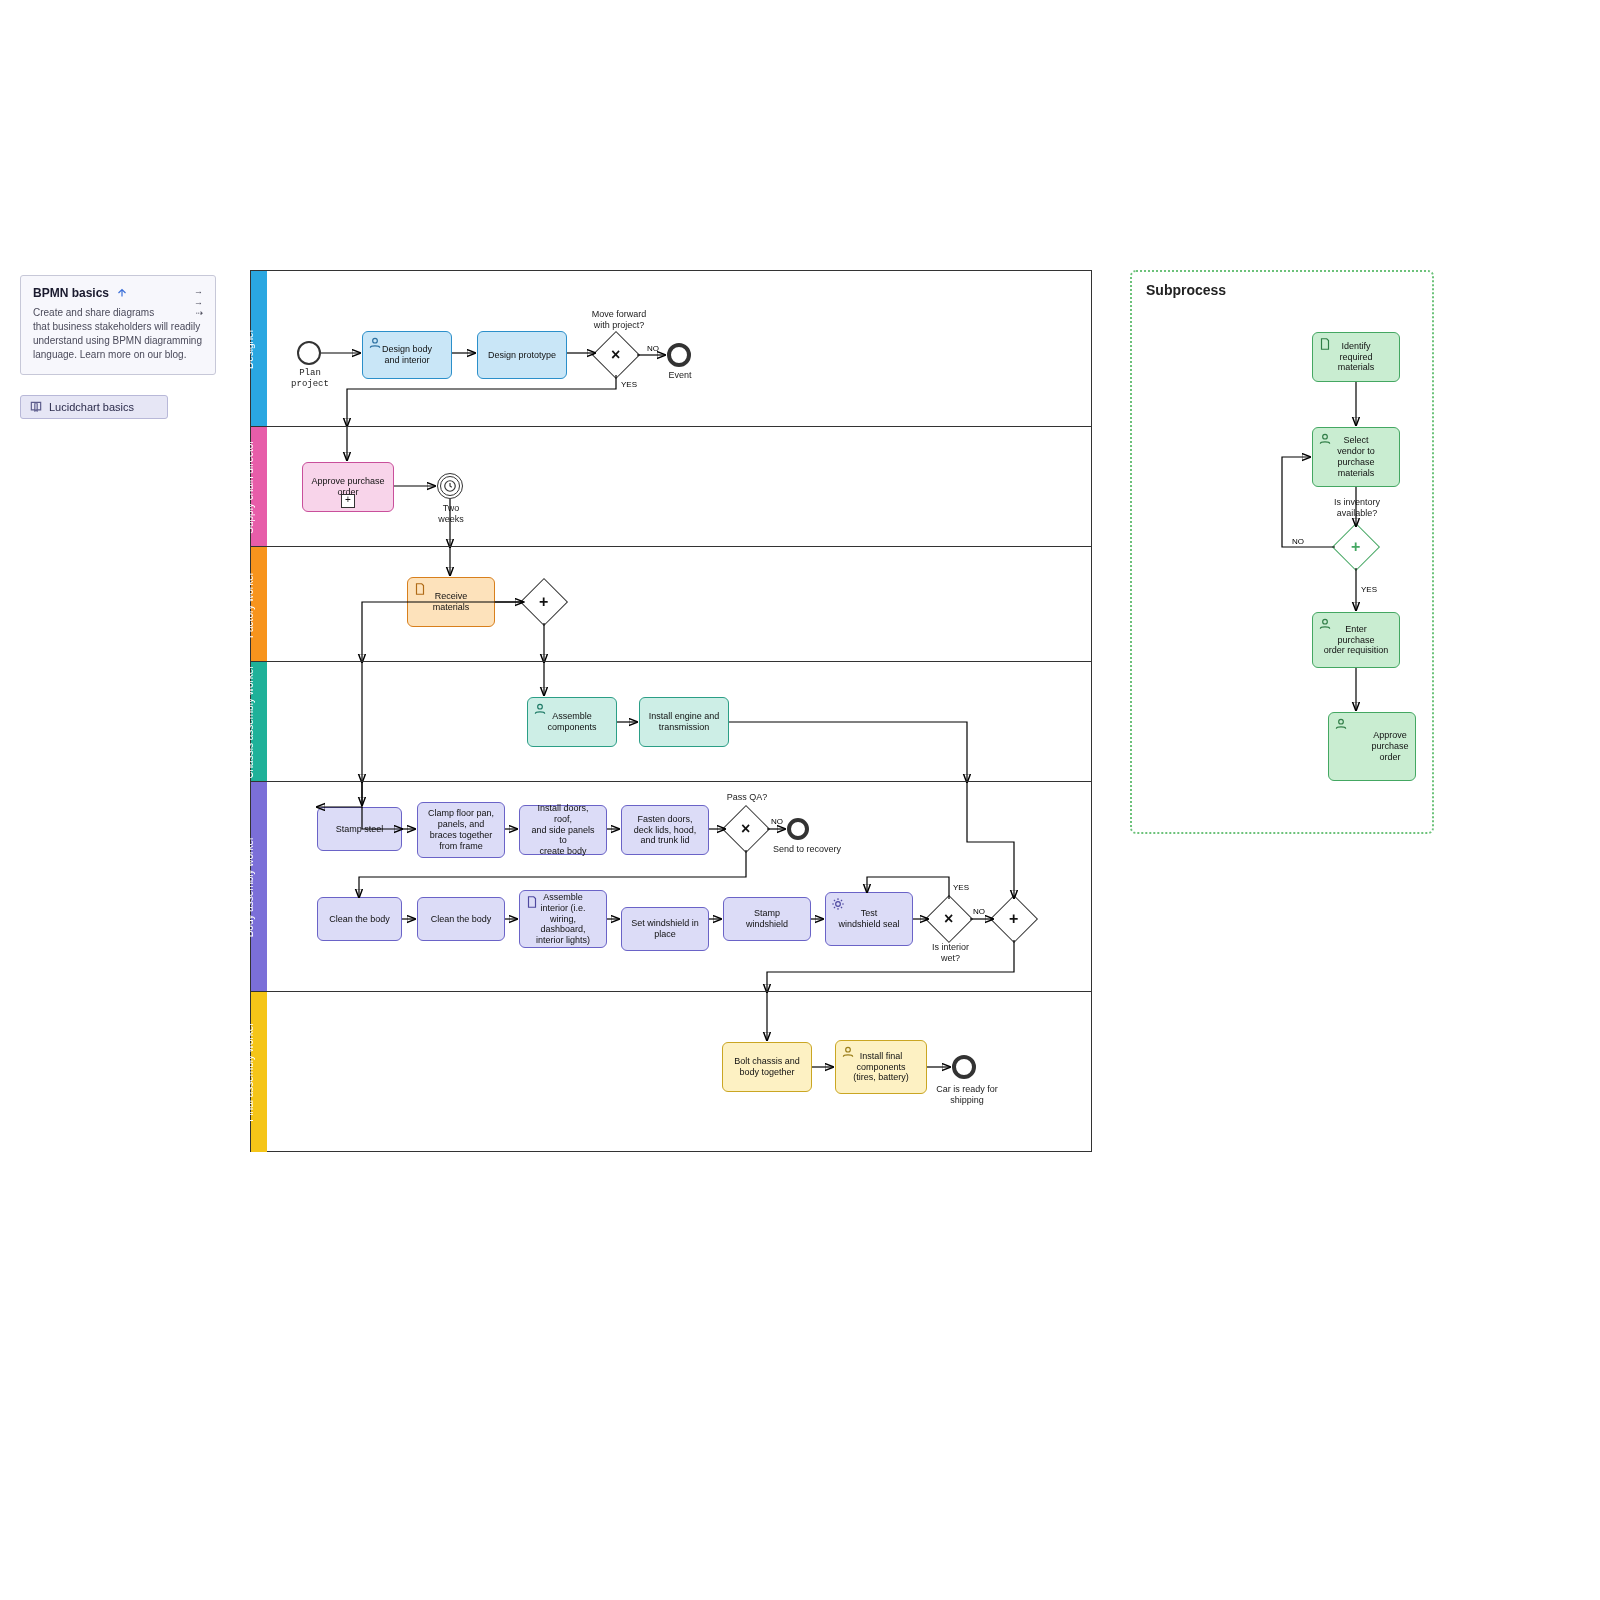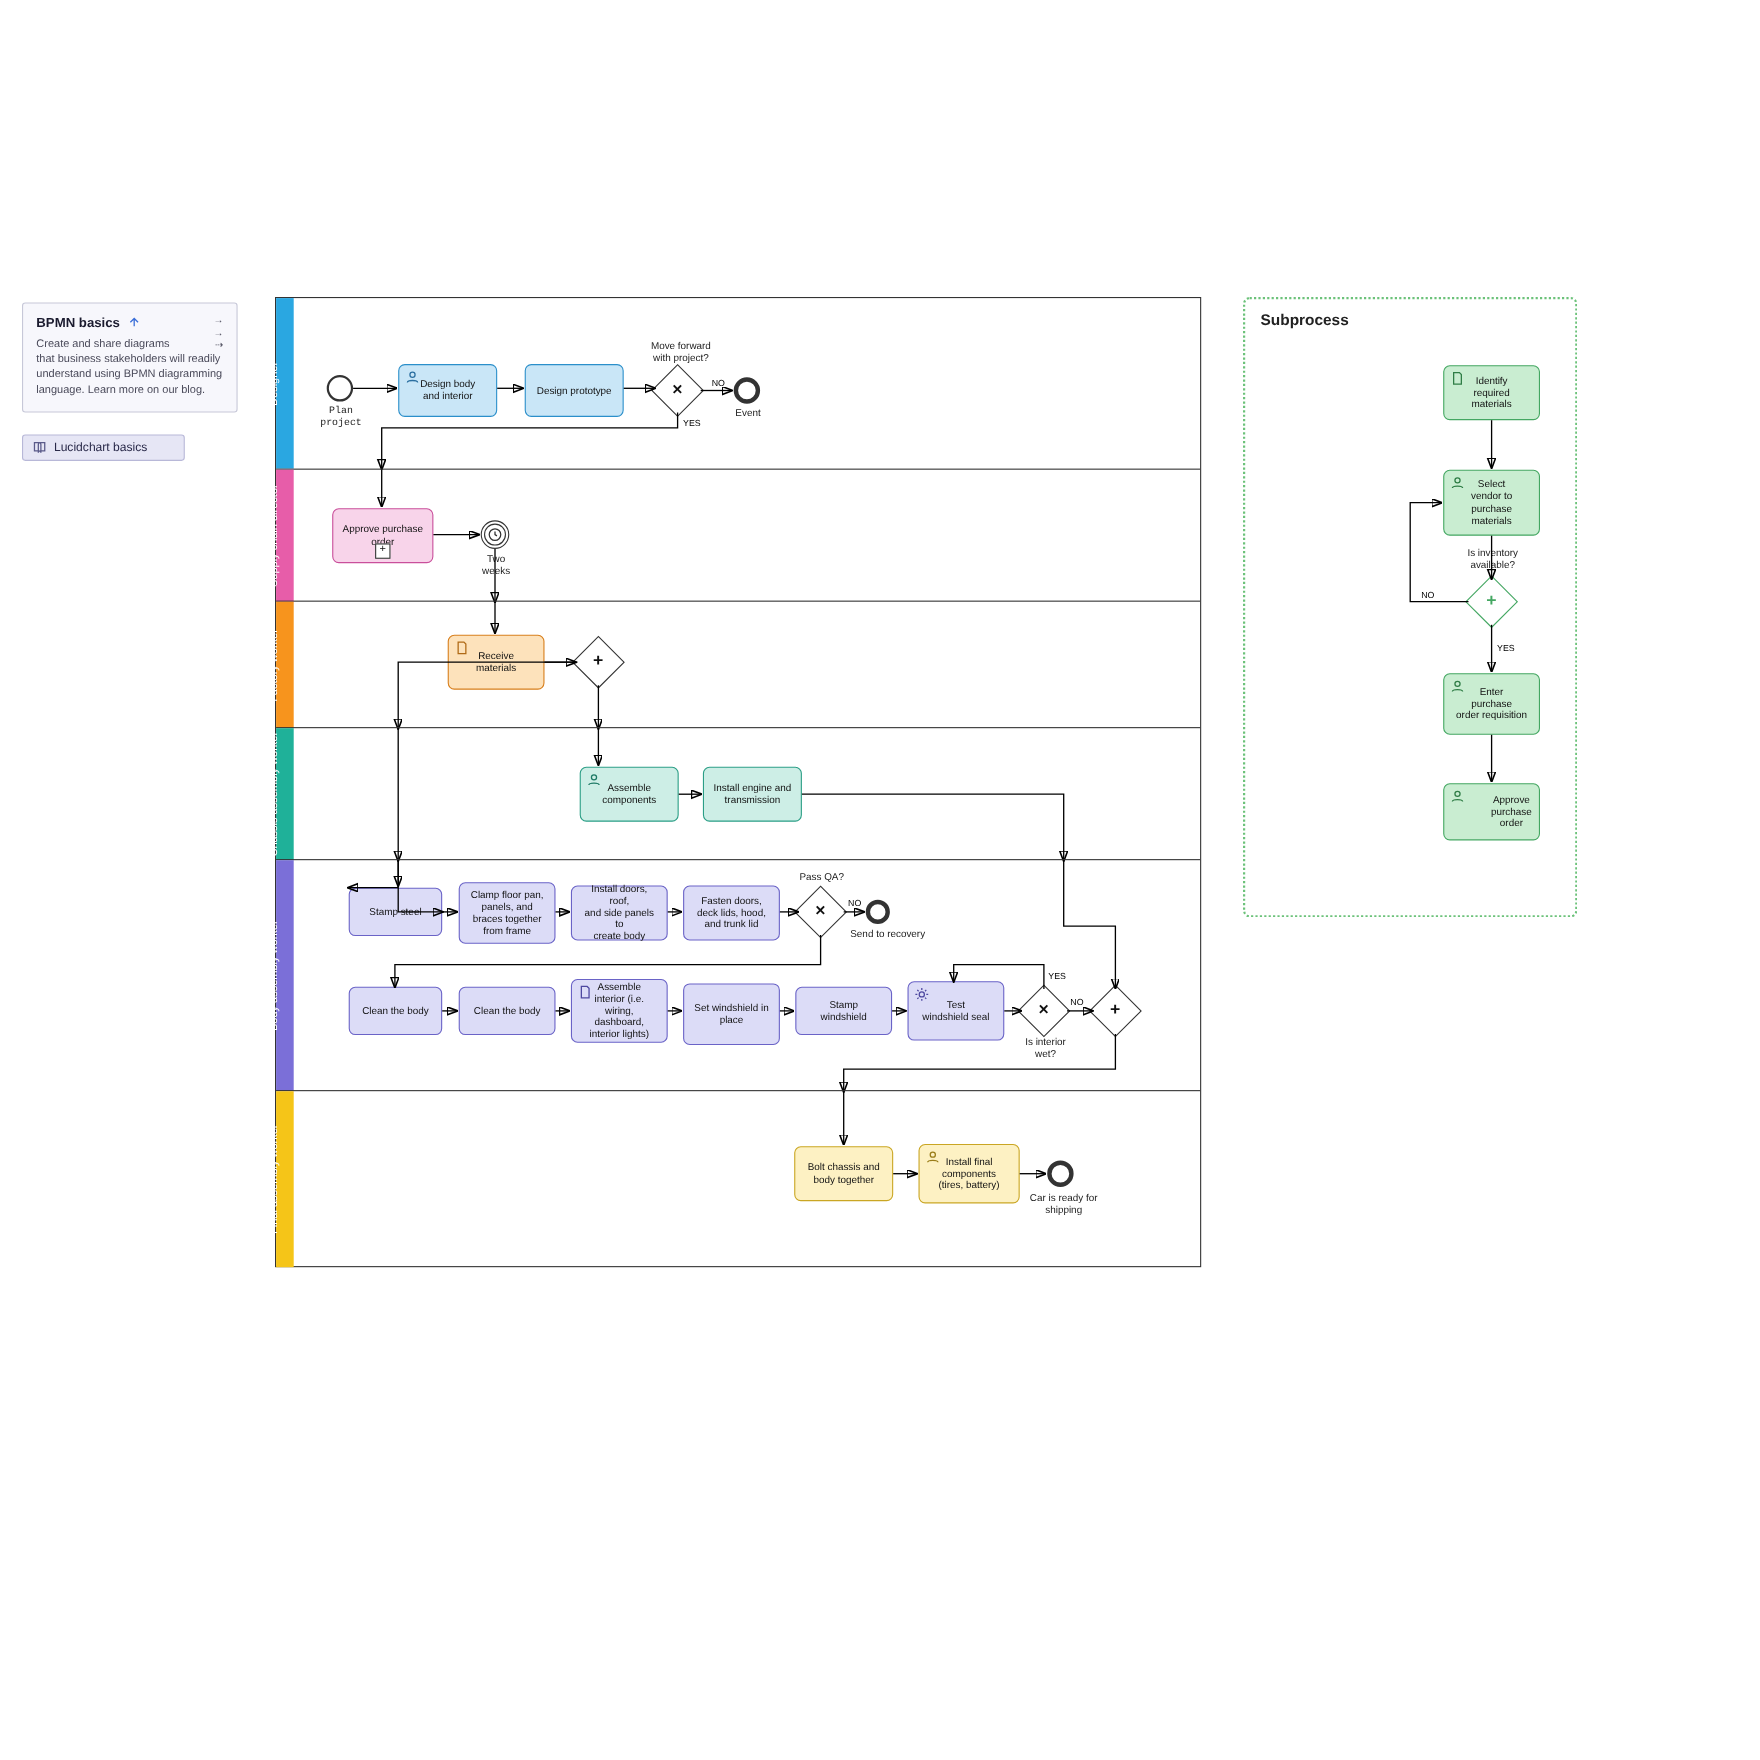--- a/index.html
+++ b/index.html
@@ -398,21 +398,21 @@
         </div>
       <div class="task c-lav" style="left:150px; top:115px; width:88px; height:44px;">
           <span>Clean the body</span>
         </div>
       <div class="task c-lav" style="left:252px; top:108px; width:88px; height:58px;">
         <svg class="icon" viewBox="0 0 24 24">
             <path d="M6 3h9l3 3v15H6z" fill="none" stroke="#4e48a0" stroke-width="2"></path>
           </svg>
         <span>Assemble<br>interior (i.e.<br>wiring, dashboard,<br>interior lights)</span>
       </div>
-      <div class="task c-lav" style="left:354px; top:112px; width:88px; height:56px;">
+      <div class="task c-lav" style="left:354px; top:125px; width:88px; height:44px;">
           <span>Set windshield in<br>place</span>
         </div>
       <div class="task c-lav" style="left:456px; top:115px; width:88px; height:44px;">
           <span>Stamp windshield</span>
         </div>
       <div class="task c-lav" style="left:558px; top:110px; width:88px; height:54px;">
         <svg class="icon" viewBox="0 0 24 24">
             <circle cx="12" cy="12" r="4" fill="none" stroke="#4e48a0" stroke-width="2"></circle>
             <path d="M12 2v3M12 19v3M2 12h3M19 12h3M5 5l2 2M17 17l2 2M5 19l2-2M17 7l2-2" stroke="#4e48a0" stroke-width="2"></path>
           </svg>
@@ -515,21 +515,21 @@
     </div>
 
   <div class="task c-green" style="left:180px; top:340px; width:88px; height:56px;">
     <svg class="icon" viewBox="0 0 24 24">
         <circle cx="12" cy="8" r="4" fill="none" stroke="#2f7d46" stroke-width="2"></circle>
         <path d="M4 20c0-4 16-4 16 0" fill="none" stroke="#2f7d46" stroke-width="2"></path>
       </svg>
     <span>Enter<br>purchase<br>order requisition</span>
   </div>
 
-  <div class="task c-green" style="left:180px; top:440px; width:88px; height:52px;padding-left:44px;">
+  <div class="task c-green" style="left:196px; top:440px; width:88px; height:69px;padding-left:44px;">
     <svg class="icon" viewBox="0 0 24 24">
         <circle cx="12" cy="8" r="4" fill="none" stroke="#2f7d46" stroke-width="2"></circle>
         <path d="M4 20c0-4 16-4 16 0" fill="none" stroke="#2f7d46" stroke-width="2"></path>
       </svg>
     <span>Approve<br>purchase order</span>
   </div>
 
   <svg class="conn" style="left:0; top:0; width:100%; height:100%;">
     <line class="arrow" x1="224" y1="110" x2="224" y2="153"></line>
     <line class="arrow" x1="224" y1="215" x2="224" y2="254"></line>

